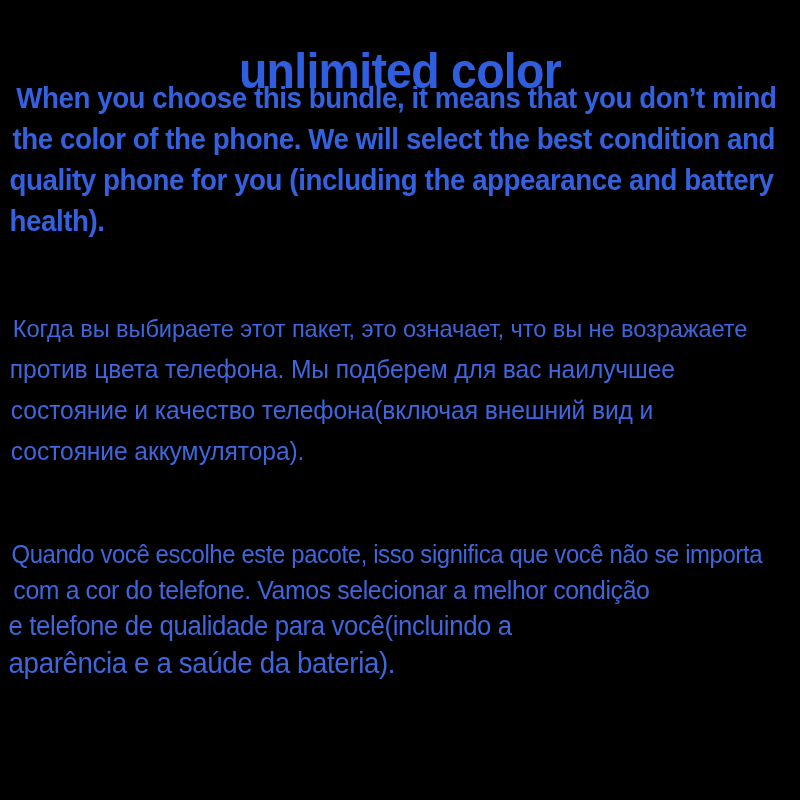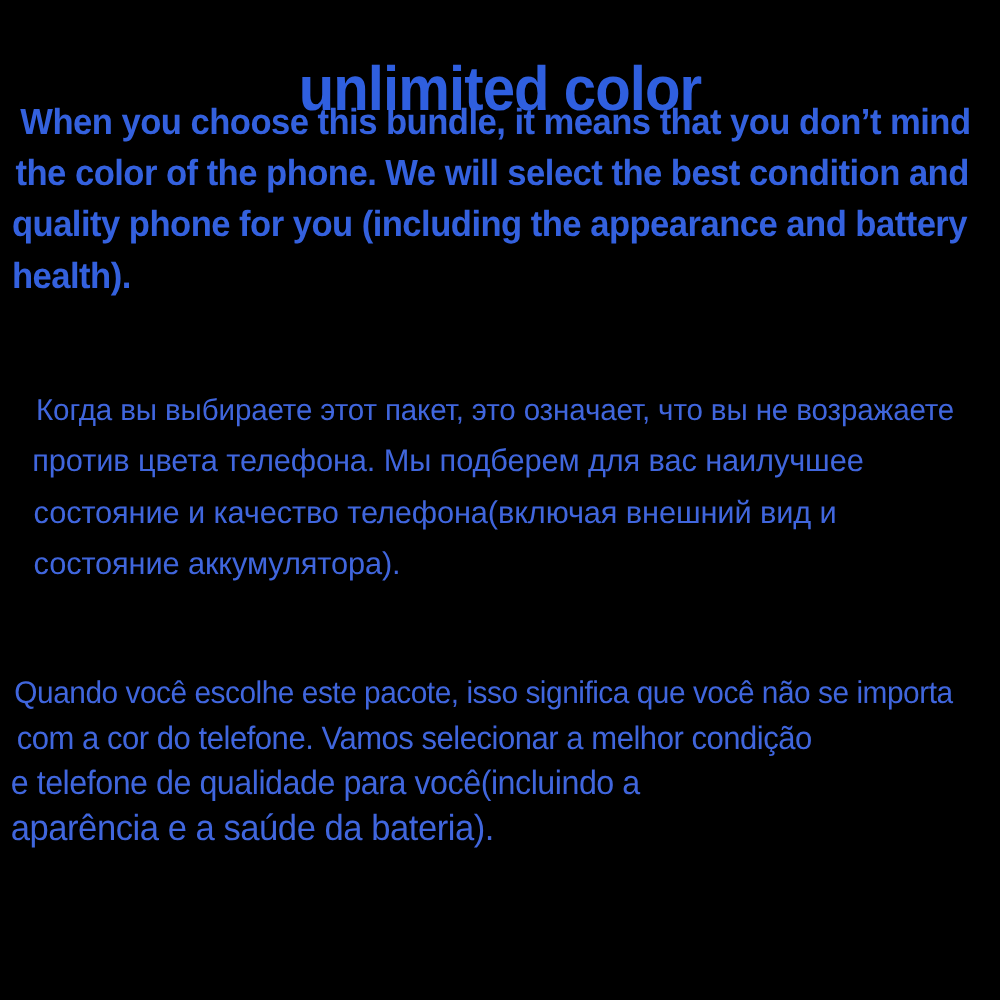--- a/index.html
+++ b/index.html
@@ -69,21 +69,20 @@
     transform-origin: left center;
   }
   .para-en .l1 { padding-left: 17px; }
   .para-en .l2 { padding-left: 13px; }
   .para-en .l3 { padding-left: 10px; }
   .para-en .l4 { padding-left: 10px; }
 
   
   .para-ru {
     top: 308px;
-    padding-left: 16px;
   }
   .para-ru .line {
     font-family: "Liberation Sans", "DejaVu Sans", sans-serif;
     font-size: 25px;
     font-weight: 400;
     line-height: 41px;
     letter-spacing: -0.1px;
     color: #4066dd;
     transform: scaleX(0.985);
     transform-origin: left center;

